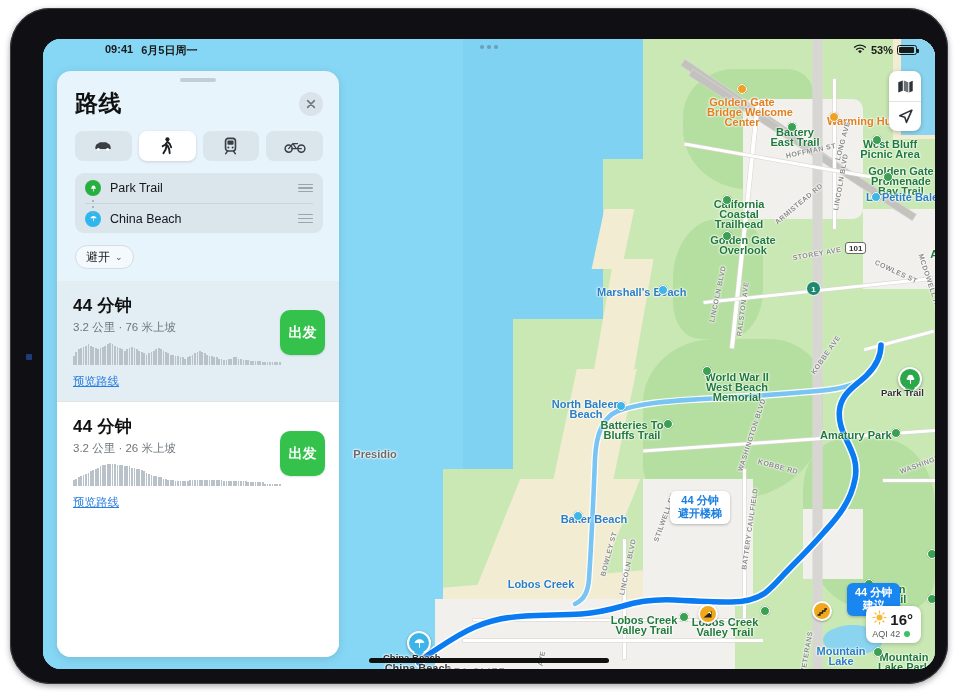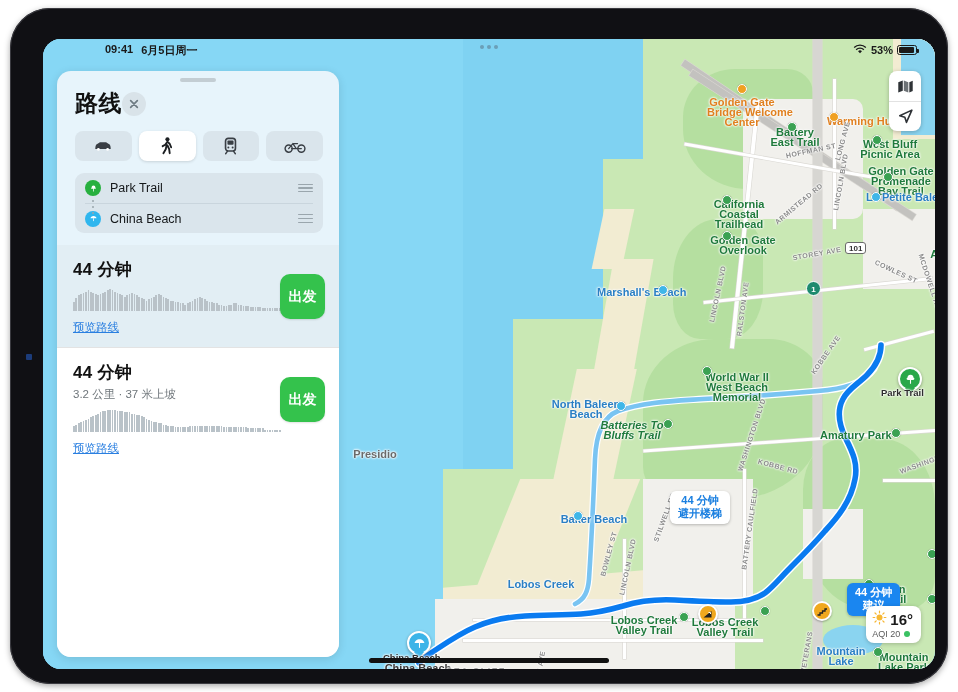--- a/index.html
+++ b/index.html
@@ -163,21 +163,21 @@
     background:#e7f4fb; border-radius:14px;
     box-shadow:0 2px 10px rgba(0,0,0,.12);
     z-index:30; overflow:hidden;
     display:flex; flex-direction:column;
   }
   .grabber{
     width:36px;height:4px;border-radius:2px;background:#c3cdd3;
     margin:7px auto 0;
   }
   .panel-head{
-    display:flex;align-items:center;
+    display:flex;align-items:center;justify-content:space-between;
     padding:6px 16px 0 18px;
   }
   .panel-title{font-size:23px;font-weight:700;color:#111;letter-spacing:.5px;}
   .close-btn{
     width:24px;height:24px;border-radius:50%;background:#d9e3e9;
     display:flex;align-items:center;justify-content:center;
     color:#6d7a82;font-size:13px;font-weight:700;cursor:pointer;
   }
 
   .modes{
@@ -372,21 +372,21 @@
 Bay Trail</div>
               <div class="mlabel blue" style="left: 823px; top: 153px; width: 70px;">La Petite Baleen</div>
               <div class="mlabel green" style="left: 661px; top: 160px; width: 70px;">California
 Coastal
 Trailhead</div>
               <div class="mlabel green" style="left: 665px; top: 196px; width: 70px;">Golden Gate
 Overlook</div>
               <div class="mlabel blue" style="left: 546px; top: 248px; width: 70px; margin-left: 8px;">Marshall's Beach</div>
               <div class="mlabel blue" style="left: 508px; top: 360px; width: 70px;">North Baleen
 Beach</div>
-              <div class="mlabel green" style="left: 554px; top: 381px; width: 70px; font-style: italic;">Batteries To
+              <div class="mlabel green" style="left: 554px; top: 381px; width: 70px;">Batteries To
 Bluffs Trail</div>
               <div class="mlabel green" style="left: 659px; top: 333px; width: 70px;">World War II
 West Beach
 Memorial</div>
               <div class="mlabel green" style="left: 777px; top: 391px; width: 70px;">Amatury Park</div>
               <div class="mlabel blue" style="left: 516px; top: 475px; width: 70px;">Baker Beach</div>
               <div class="mlabel green" style="left: 566px; top: 576px; width: 70px;">Lobos Creek
 Valley Trail</div>
               <div class="mlabel green" style="left: 647px; top: 578px; width: 70px;">Lobos Creek
 Valley Trail</div>
@@ -589,24 +589,30 @@
                   <i></i>
                 </span>
             </div>
             <div class="ep-dots">
                 <span></span>
                 <span></span>
                 <span></span>
               </div>
           </div>
 
+          <div class="avoid-wrap">
+            <div class="avoid">
+              <span>避开</span>
+              <span class="chev">⌄</span>
+            </div>
+          </div>
 
           <div class="routes" id="routeList">
               <div class="route-card selected">
-                <div class="rc-left"><div class="rc-time">44 分钟</div><div class="rc-elev">
+                <div class="rc-left"><div class="rc-time">44 分钟</div><div class="rc-sub">3.2 公里 · 76 米上坡</div><div class="rc-elev">
                     <i style="height: 9.05882px;"></i>
                     <i style="height: 12.9412px;"></i>
                     <i style="height: 15.5294px;"></i>
                     <i style="height: 16.8235px;"></i>
                     <i style="height: 18.1176px;"></i>
                     <i style="height: 19.4118px;"></i>
                     <i style="height: 20.7059px;"></i>
                     <i style="height: 19.4118px;"></i>
                     <i style="height: 18.1176px;"></i>
                     <i style="height: 16.8235px;"></i>
@@ -683,21 +689,21 @@
                     <i style="height: 2.58824px;"></i>
                     <i style="height: 2.58824px;"></i>
                     <i style="height: 2.58824px;"></i>
                     <i style="height: 2.58824px;"></i>
                     <i style="height: 2.58824px;"></i>
                     <i style="height: 2.58824px;"></i>
                   </div><div class="rc-preview">预览路线</div></div>
                 <div class="go-btn">出发</div>
               </div>
               <div class="route-card">
-                <div class="rc-left"><div class="rc-time">44 分钟</div><div class="rc-sub">3.2 公里 · 37 米上坡</div><div class="rc-elev">
+                <div class="rc-left"><div class="rc-time">44 分钟</div><div class="rc-sub">3.2 公里 · 26 米上坡</div><div class="rc-elev">
                     <i style="height: 6.11111px;"></i>
                     <i style="height: 7.33333px;"></i>
                     <i style="height: 8.55556px;"></i>
                     <i style="height: 9.77778px;"></i>
                     <i style="height: 11px;"></i>
                     <i style="height: 12.2222px;"></i>
                     <i style="height: 13.4444px;"></i>
                     <i style="height: 14.6667px;"></i>
                     <i style="height: 15.8889px;"></i>
                     <i style="height: 17.1111px;"></i>
@@ -804,21 +810,21 @@
               <svg width="15" height="15" viewBox="0 0 20 20" aria-hidden="true">
                 <circle cx="10" cy="10" r="4" fill="#f7b733"></circle>
                 <g stroke="#f7b733" stroke-width="1.6" stroke-linecap="round">
                   <path d="M10 1.5v2.2M10 16.3v2.2M1.5 10h2.2M16.3 10h2.2M4 4l1.6 1.6M14.4 14.4L16 16M16 4l-1.6 1.6M5.6 14.4L4 16"></path>
                 </g>
               </svg>
             </span>
             <span class="w-temp">16°</span>
           </div>
           <div class="w-bot">
-            <span class="w-aqi">AQI 20</span>
+            <span class="w-aqi">AQI 42</span>
             <span class="w-aqidot"></span>
           </div>
         </div>
 
         <div class="home-ind"></div>
       </div>
     </div>
     <div class="edge-dot"></div>
   </div>
 </div>

